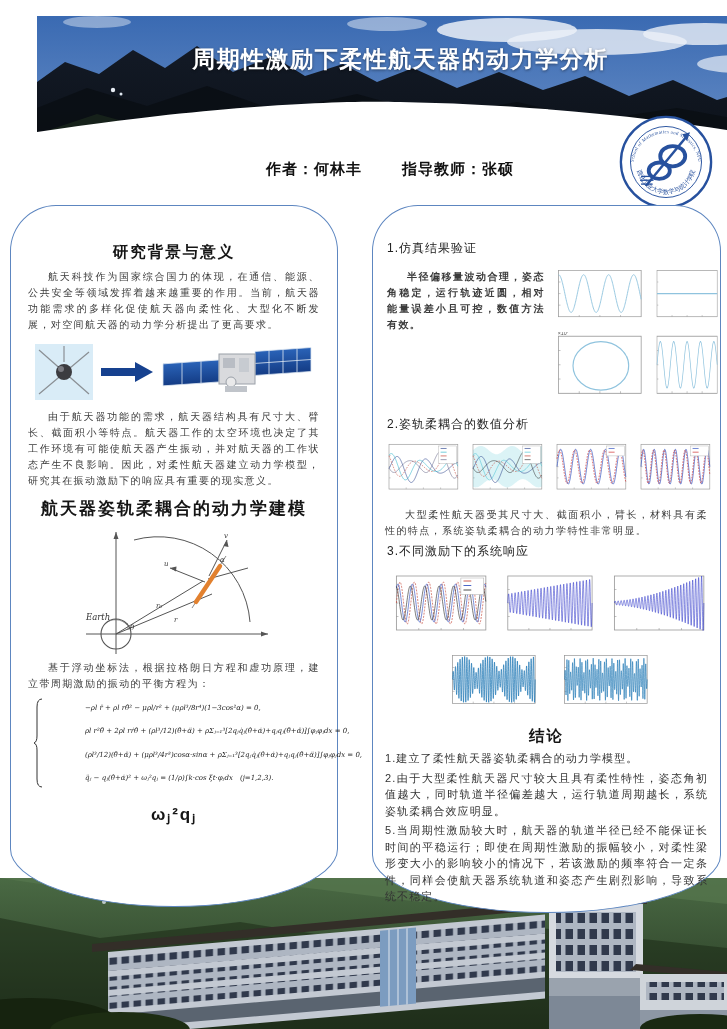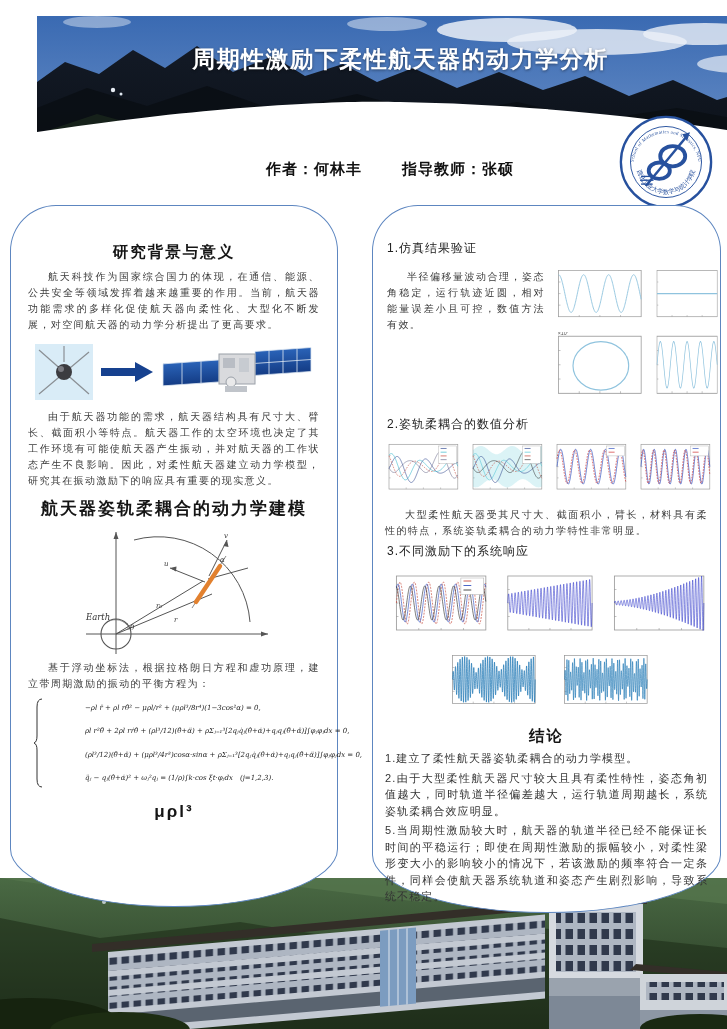--- a/index.html
+++ b/index.html
@@ -33,21 +33,21 @@
   .sat-a{width:58px;height:56px;background:#d9ecf7;position:relative;}
   .diagram-wrap{display:flex;justify-content:center;margin:4px 0 0 0;}
   
   .eq-wrap{display:flex;align-items:stretch;margin:2px 0 0 22px;gap:42px;}
   .eq-brace{width:10px;flex:0 0 10px;}
   .eq-lines{display:flex;flex-direction:column;justify-content:space-between;padding:2px 0;}
   .eq-line{font-family:"DejaVu Serif",serif;font-style:italic;font-size:7px;line-height:10px;
     color:#222;white-space:nowrap;letter-spacing:0;margin:3px 0;}
   
   .pr-item1{display:flex;margin-top:10px;}
-  .pr-item1 .txt{width:172px;flex:0 0 172px;}
+  .pr-item1 .txt{width:172px;flex:0 0 172px;font-weight:bold;}
   .pr-item1 .txt .para{margin:2px 0 0 14px;text-indent:2em;}
   .grid1{display:grid;grid-template-columns:96px 70px;grid-template-rows:60px 74px;gap:5px;margin-left:4px;}
   .rowplots{display:flex;justify-content:center;gap:4px;margin-top:8px;}
   .plot{background:#fff;}
   .plot svg{display:block;width:100%;height:100%;}
   .conc-h{margin-top:12px;}
   .conc-item{font-size:11px;line-height:16.5px;letter-spacing:1.1px;text-align:justify;
     color:#333;margin:3px 12px 0 12px;}
   
   .campus{position:absolute;left:0;top:878px;width:727px;height:151px;z-index:1;}
@@ -211,21 +211,21 @@
         <path d="M9,1 Q4,1 4,9 L4,38 Q4,44 1,45 Q4,46 4,52 L4,81 Q4,89 9,89" fill="none" stroke="#333" stroke-width="1"></path>
       </svg>
       <div class="eq-lines">
         <div class="eq-line">−ρl r̈ + ρl rθ̇² − μρl∕r² + (μρl³∕8r⁴)(1−3cos²α) = 0,</div>
         <div class="eq-line">ρl r²θ̈ + 2ρl rṙθ̇ + (ρl³∕12)(θ̈+α̈) + ρΣⱼ₌₁³[2qⱼq̇ⱼ(θ̇+α̇)+qⱼqⱼ(θ̈+α̈)]∫φⱼφⱼdx = 0,</div>
         <div class="eq-line">(ρl³∕12)(θ̈+α̈) + (μρl³∕4r³)cosα·sinα + ρΣⱼ₌₁³[2qⱼq̇ⱼ(θ̇+α̇)+qⱼqⱼ(θ̈+α̈)]∫φⱼφⱼdx = 0,</div>
         <div class="eq-line">q̈ⱼ − qⱼ(θ̇+α̇)² + ωⱼ²qⱼ = (1∕ρ)∫k·cos ξt·φⱼdx　(j=1,2,3).</div>
       </div>
     </div>
 
-    <h2 class="sec-h big" style="margin-top:14px;">μρl³</h2>
+    <h2 class="sec-h big" style="margin-top:14px;">ωⱼ²qⱼ</h2>
   </div>
 
   <div class="panel panel-right">
     <p class="num-title" style="margin-top:34px;">1.仿真结果验证</p>
 
     <div class="pr-item1">
       <div class="txt">
         <p class="para">半径偏移量波动合理，姿态角稳定，运行轨迹近圆，相对能量误差小且可控，数值方法有效。</p>
       </div>
       <div class="grid1">

